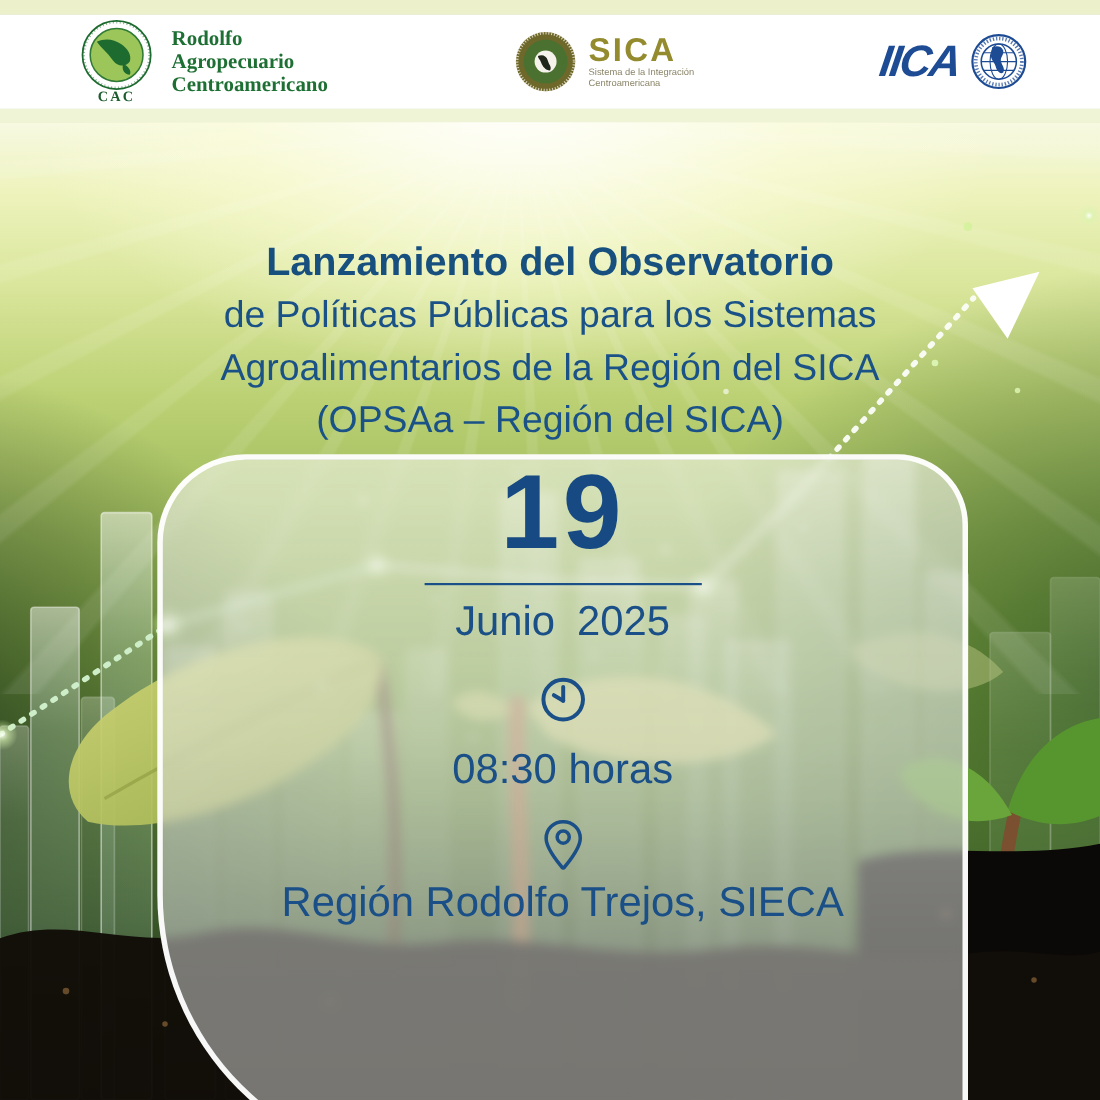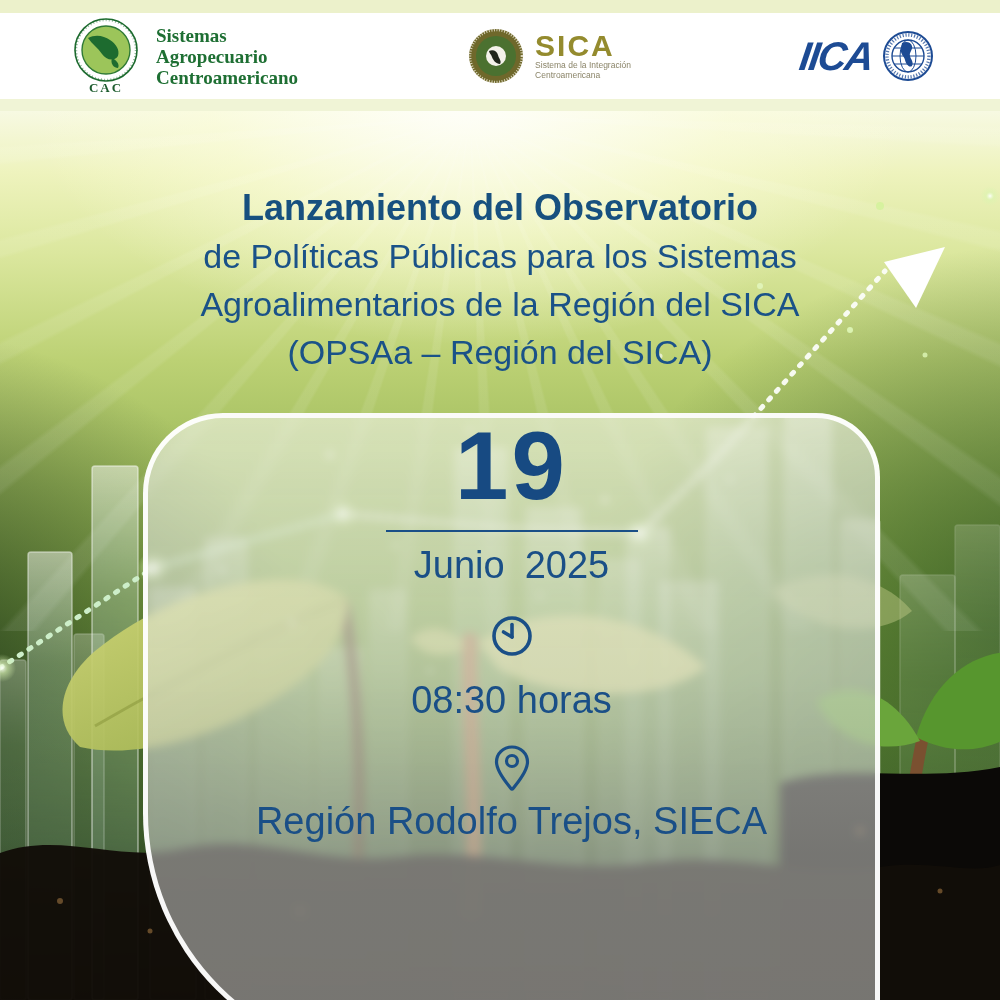--- a/index.html
+++ b/index.html
@@ -54,21 +54,21 @@
     position:absolute;top:0;left:0;width:1000px;height:520px;opacity:.55;
     background:repeating-conic-gradient(from 150deg at 47% 1%,
       rgba(255,255,255,0) 0deg 4deg, rgba(255,255,255,.16) 4.5deg 6deg, rgba(255,255,255,0) 6.5deg 11deg);
   }
   .art{position:absolute;top:0;left:0;}
   
   .title{
     position:absolute;top:184px;left:0;width:1000px;z-index:10;text-align:center;
     color:#1a5288;font-size:34px;line-height:48px;
   }
-  .title .t-bold{font-weight:bold;font-size:36px;color:#17507f;}
+  .title .t-bold{font-weight:bold;font-size:36px;color:#17507f;margin-top:30px;}
   
   .card{
     position:absolute;left:143px;top:413px;width:737px;height:650px;z-index:20;
     box-sizing:border-box;border:5px solid rgba(255,255,255,.94);
     border-radius:80px 64px 0 250px;
     background:linear-gradient(180deg, rgba(243,245,236,.60) 0%, rgba(225,227,221,.58) 40%,
                rgba(190,191,187,.60) 68%, rgba(168,167,164,.68) 100%);
     backdrop-filter:blur(5px);
     display:flex;flex-direction:column;align-items:center;color:#1a4f87;
   }
@@ -96,21 +96,21 @@
           <circle cx="40" cy="34" r="31" fill="none" stroke="#1d6b2f" stroke-width="1.6"></circle>
           <circle cx="40" cy="34" r="30" fill="none" stroke="#1d6b2f" stroke-width="2.5" stroke-dasharray="1 2.2" opacity=".5"></circle>
           <circle cx="40" cy="34" r="24" fill="#9cc55a"></circle>
           <circle cx="40" cy="34" r="24" fill="none" stroke="#2f7a35" stroke-width="1.4"></circle>
           <path d="M22,22 C30,18 38,20 44,24 C50,28 54,34 52,40 C48,46 40,44 36,38 C32,32 26,28 22,22 Z" fill="#1d6b2f"></path>
           <path d="M46,42 C50,44 54,48 52,52 C48,52 44,48 46,42 Z" fill="#1d6b2f"></path>
         </svg>
         <span class="cac-abbr">CAC</span>
       </div>
       <div class="cac-text">
-        <div>Sistemas</div>
+        <div>Rodolfo</div>
         <div>Agropecuario</div>
         <div>Centroamericano</div>
       </div>
     </div>
 
 
     <div class="logo-group">
       <svg width="58" height="58" viewBox="0 0 58 58">
         <circle cx="29" cy="29" r="27" fill="#6f682b"></circle>
         <circle cx="29" cy="29" r="26" fill="none" stroke="#f2efe0" stroke-width="2.6" stroke-dasharray="1 1.6" opacity=".8"></circle>

